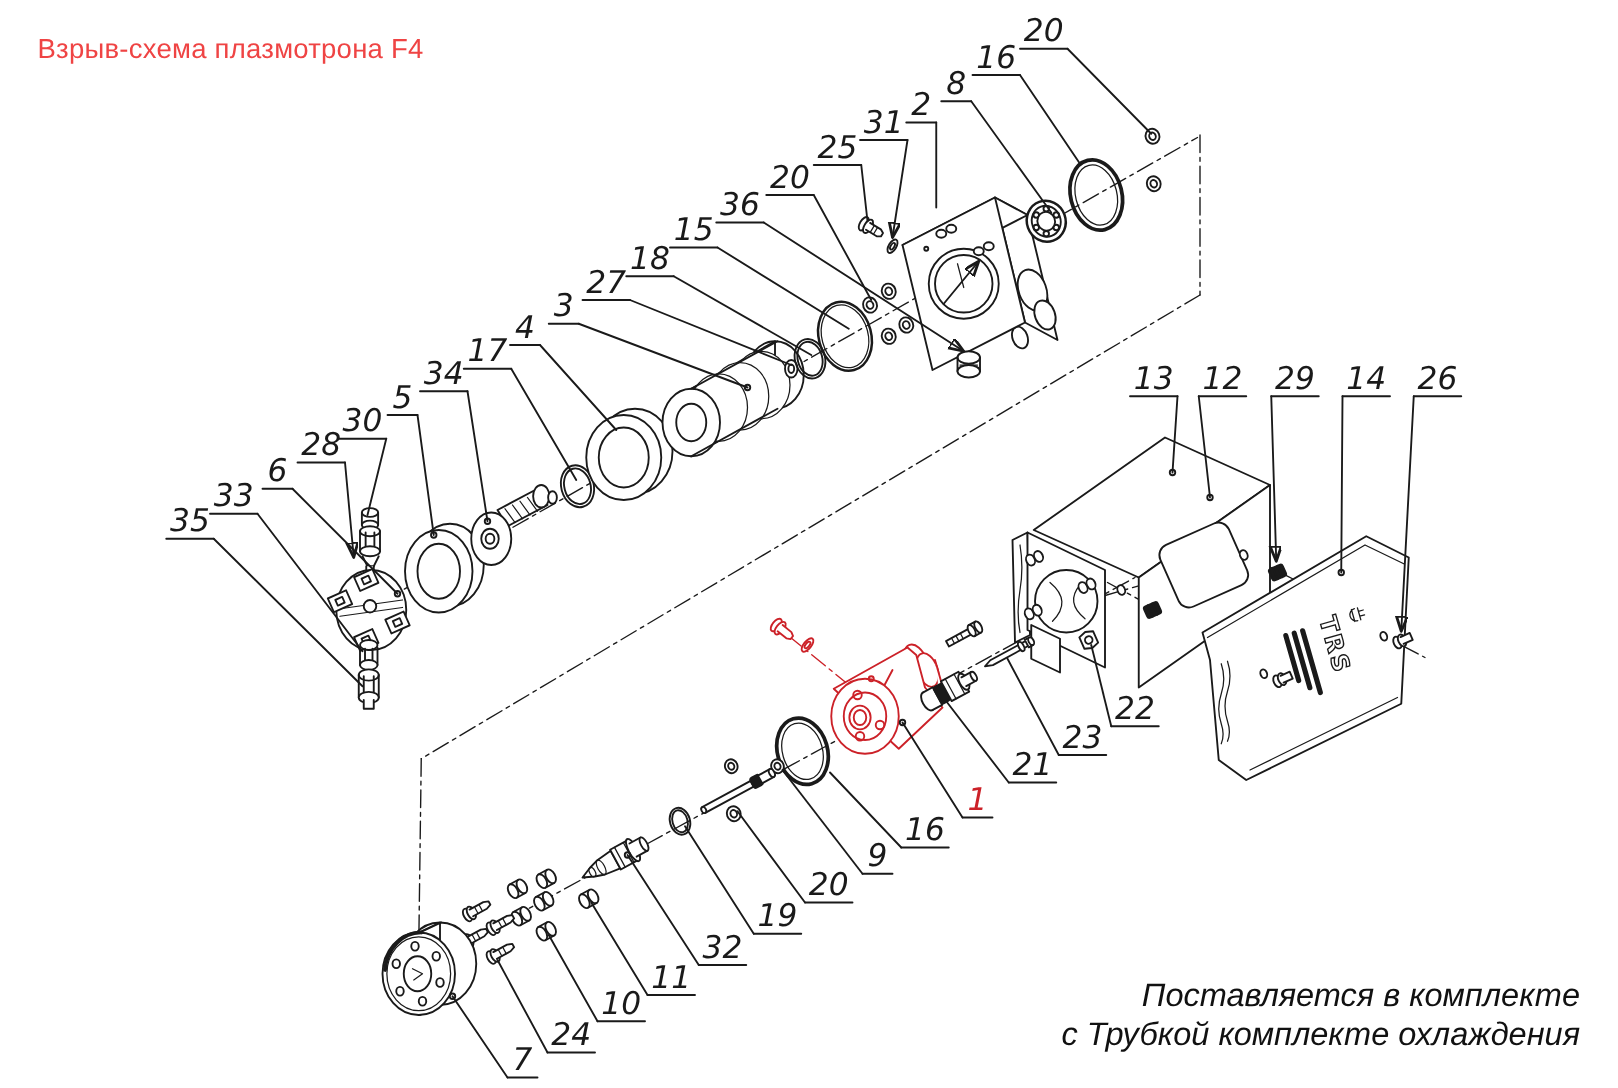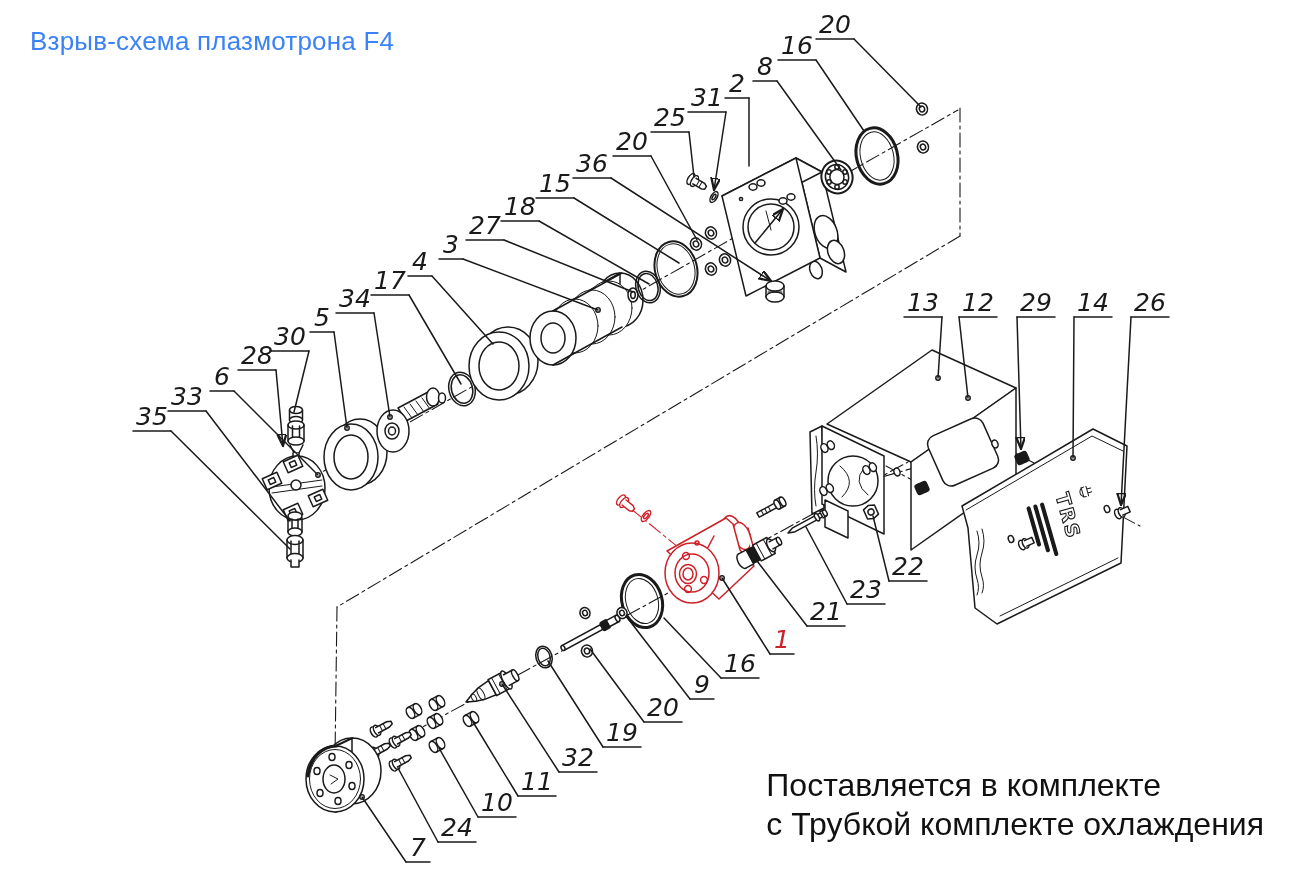--- a/index.html
+++ b/index.html
@@ -1,19 +1,19 @@
 <!DOCTYPE html>
 <html style="--accent: #cc2128;"><head>
 <meta charset="utf-8">
 <style>
   html,body{margin:0;padding:0;background:#fff;}
   #page{position:relative;width:1294px;height:870px;background:#fff;overflow:hidden;
         font-family:"Liberation Sans", sans-serif;}
-  #title{position:absolute;left:30px;top:26px;font-size:26px;color:#3b82f6;letter-spacing:.2px;}
-  #note{position:absolute;right:30px;bottom:26px;font-size:32px;color:#111;text-align:left;line-height:1.22;}
+  #title{position:absolute;left:30px;top:26px;font-size:22px;color:#ef4444;letter-spacing:.2px;}
+  #note{position:absolute;right:30px;bottom:26px;font-size:26px;color:#111;text-align:right;line-height:1.22;font-style:italic;}
   svg{position:absolute;left:0;top:0;}
   #art path,#art ellipse,#art line,#art rect,#art circle,#art polygon,#art polyline{
      stroke:#1a1a1a;stroke-width:1.5;fill:none;stroke-linecap:round;stroke-linejoin:round;}
   #art .f{fill:#fff;}
   #art .dk{fill:#1a1a1a;stroke:#1a1a1a;}
   #art .thick{stroke-width:3;}
   #art .w2{stroke-width:2;}
   #art .thin{stroke-width:1;}
   #art .dash{stroke-dasharray:14 4 3 4;stroke-width:1.1;}
   #art .red{stroke:var(--accent);}

